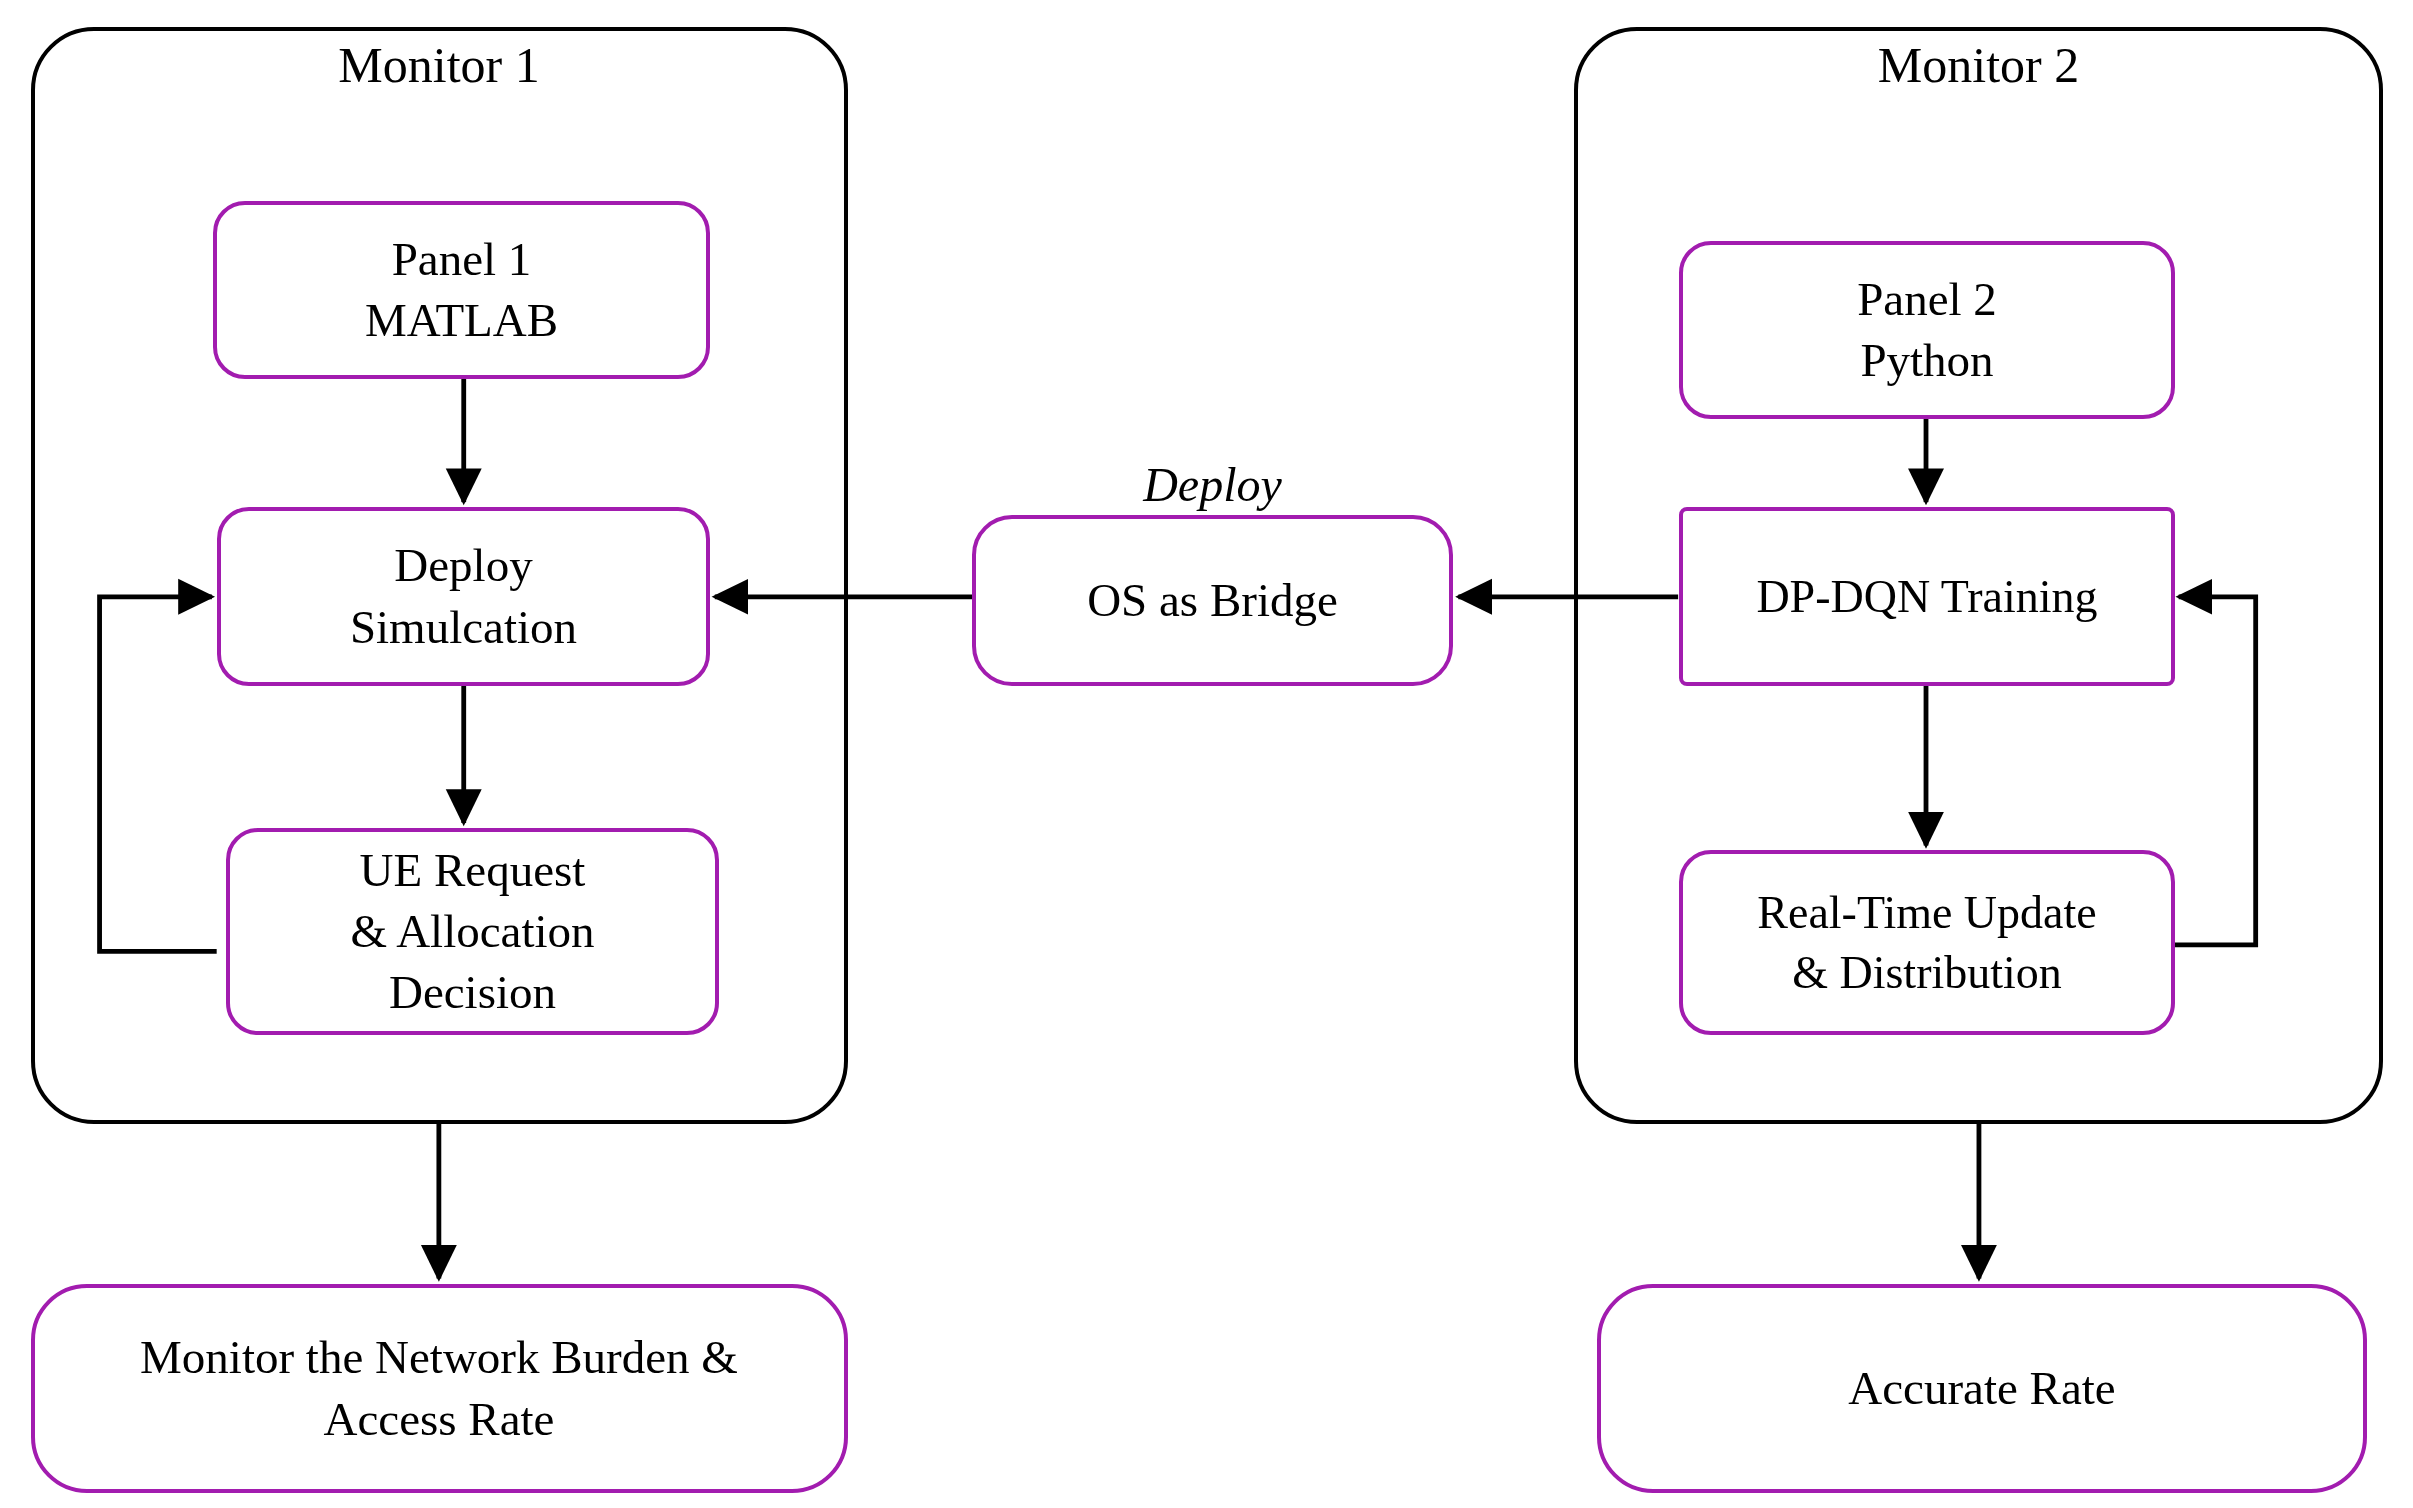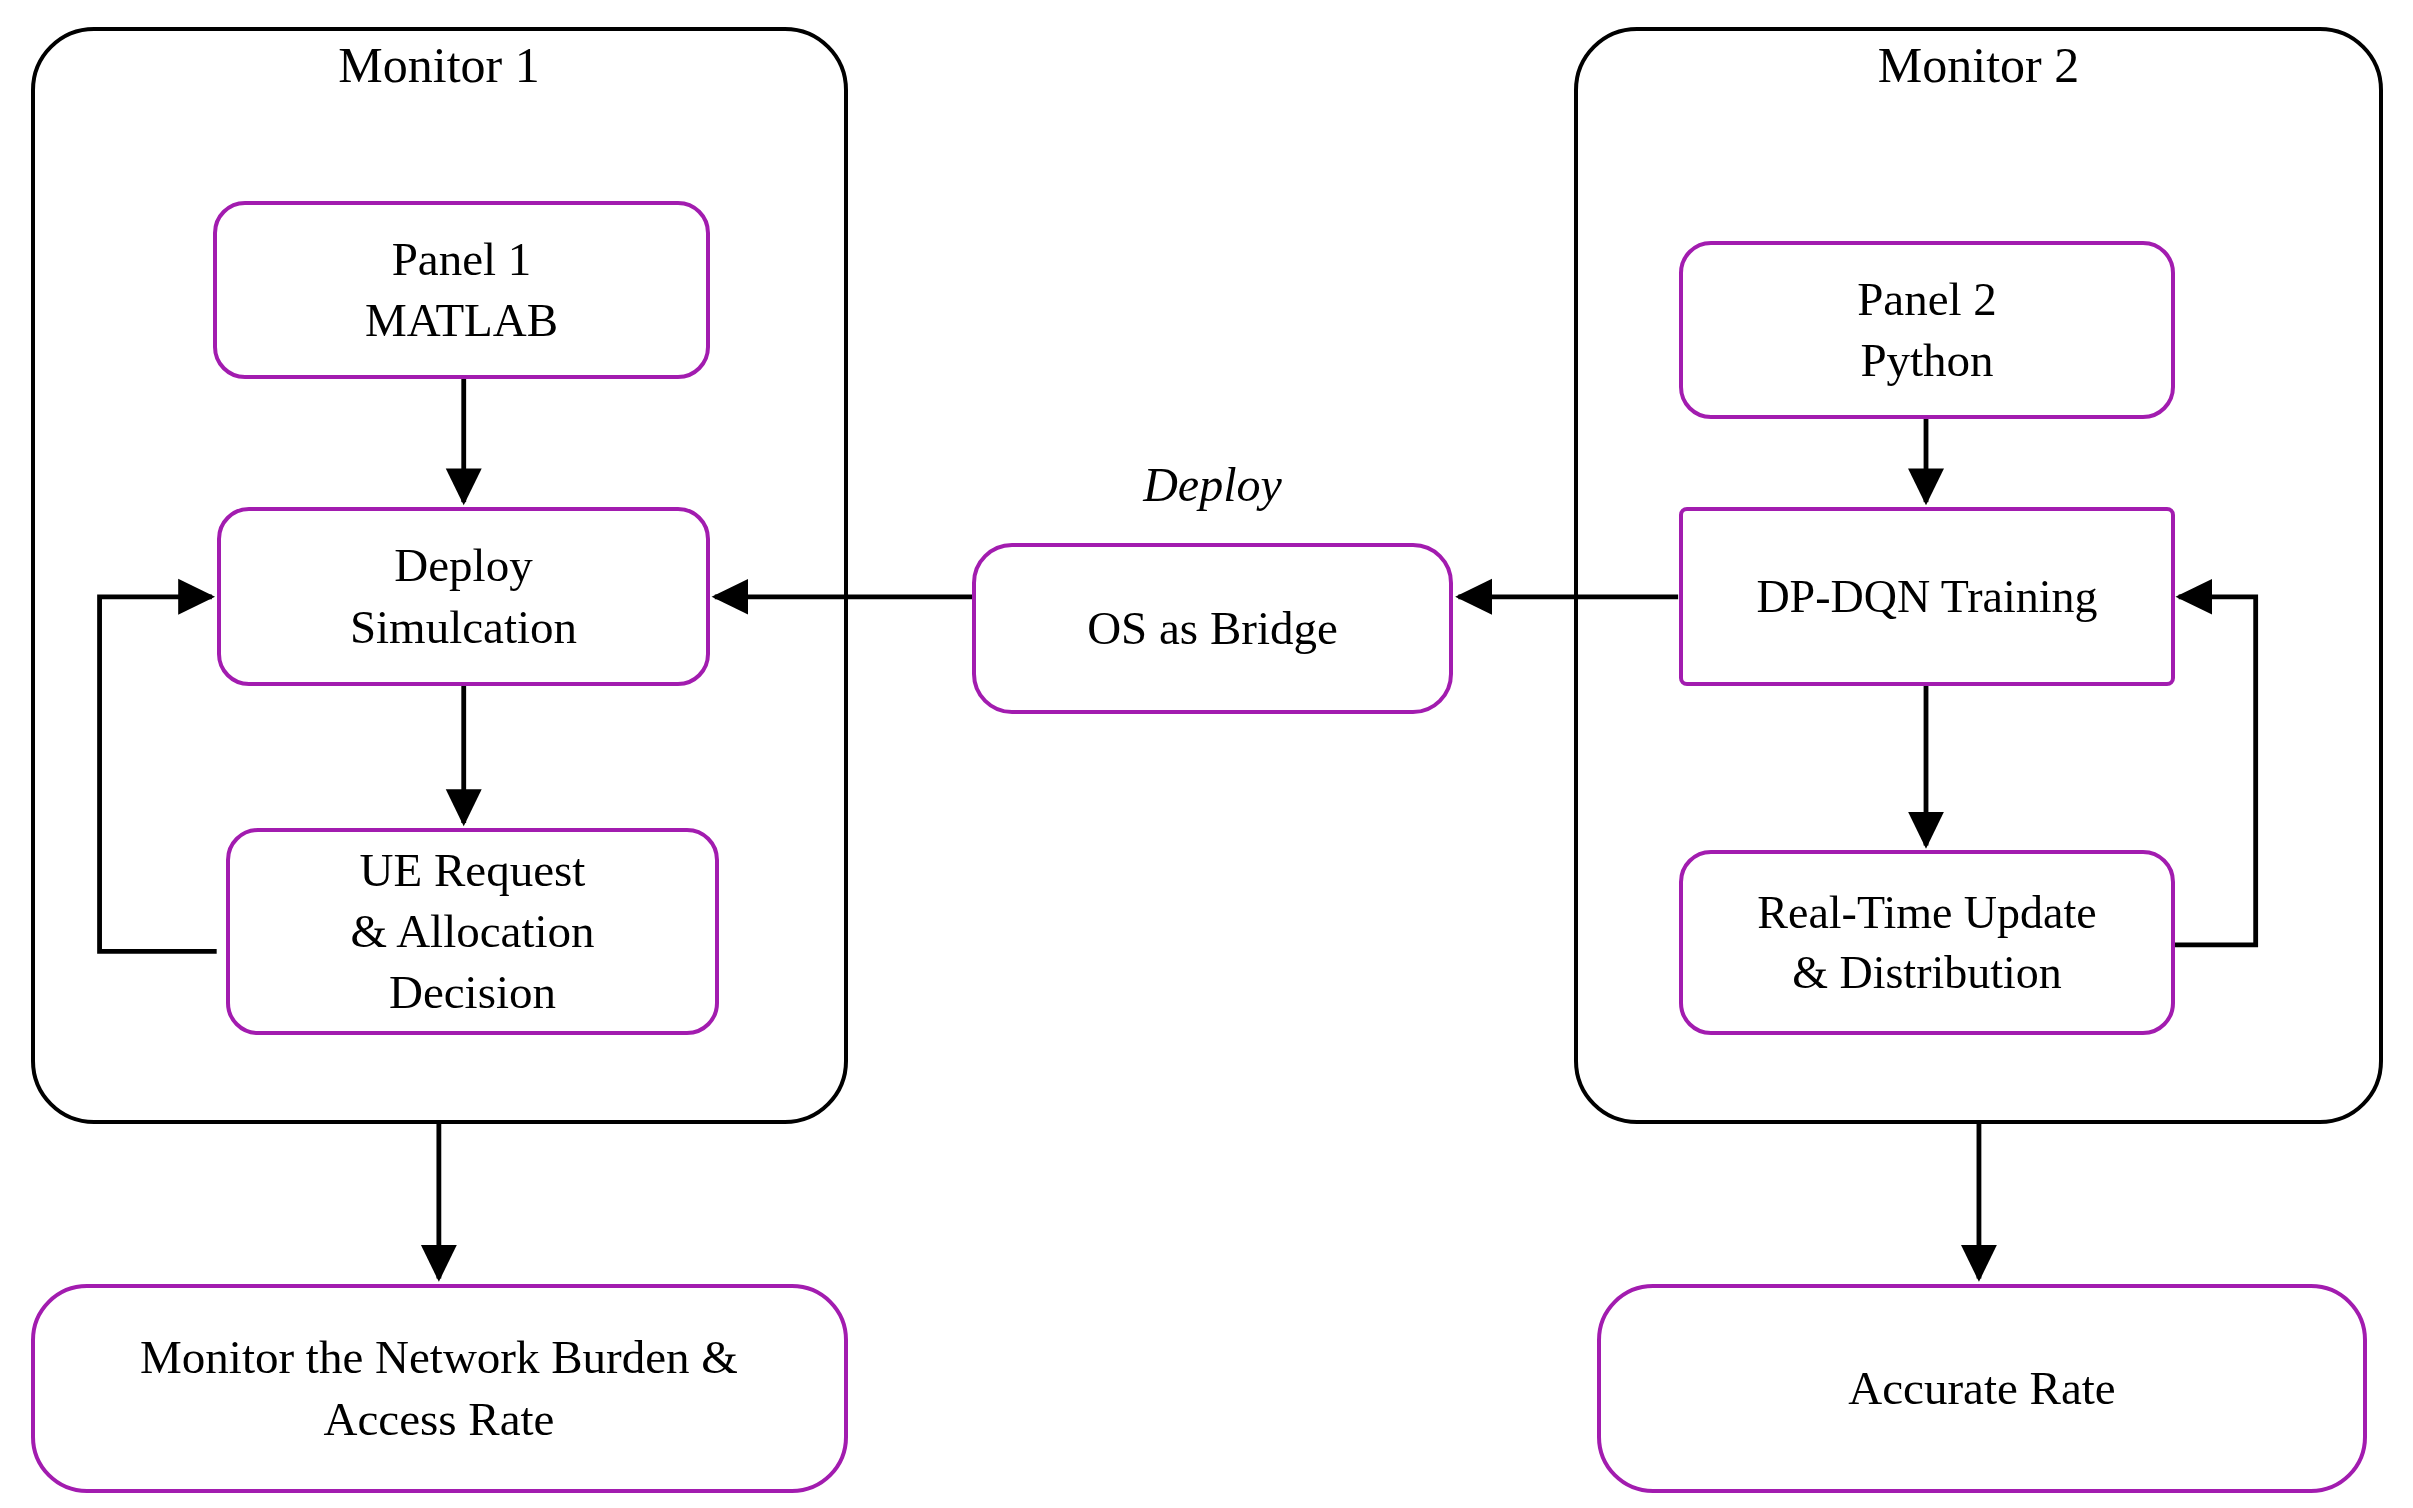--- a/index.html
+++ b/index.html
@@ -118,21 +118,21 @@
   </div>
 
   <div class="node fs-node" style="left:217px; top:828px; width:493px; height:207px;margin-left:9px;">
     <span class="ln">UE Request</span>
     <span class="ln">&amp; Allocation</span>
     <span class="ln">Decision</span>
   </div>
 
   <div class="caption fs-deploy" style="left:972px; top:457px; width:481px;font-style:italic;">Deploy</div>
 
-  <div class="node fs-node" style="left:972px; top:515px; width:481px; height:171px; border-radius:40px;margin-top:28px;">
+  <div class="node fs-node" style="left:972px; top:515px; width:481px; height:171px; border-radius:40px;">
     <span class="ln">OS as Bridge</span>
   </div>
 
   <div class="frame" style="left:1574px; top:26.5px; width:809px; height:1097px;"></div>
 
   <div class="caption fs-title" style="left:1574px; top:36px; width:809px;">Monitor 2</div>
 
   <div class="node fs-node" style="left:1679px; top:201px; width:496px; height:178px;margin-top:40px;">
     <span class="ln">Panel 2</span>
     <span class="ln">Python</span>

